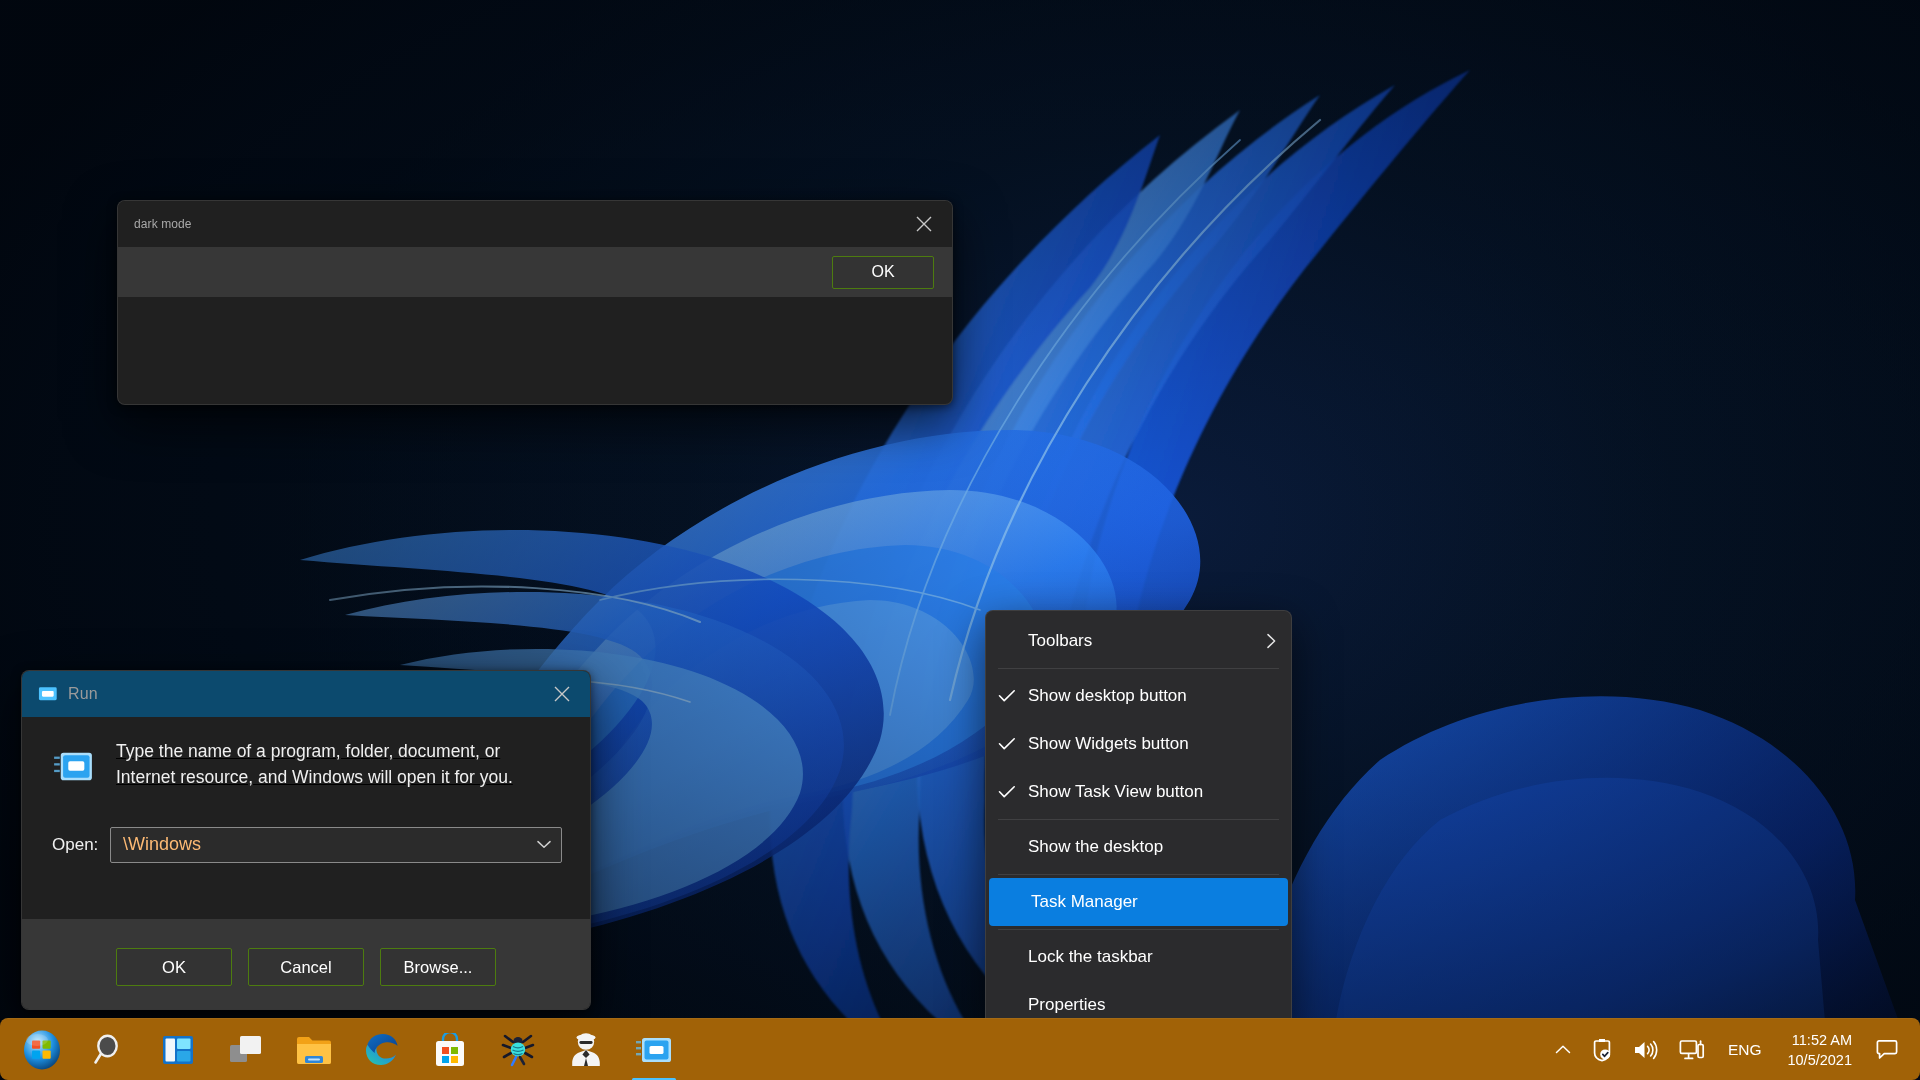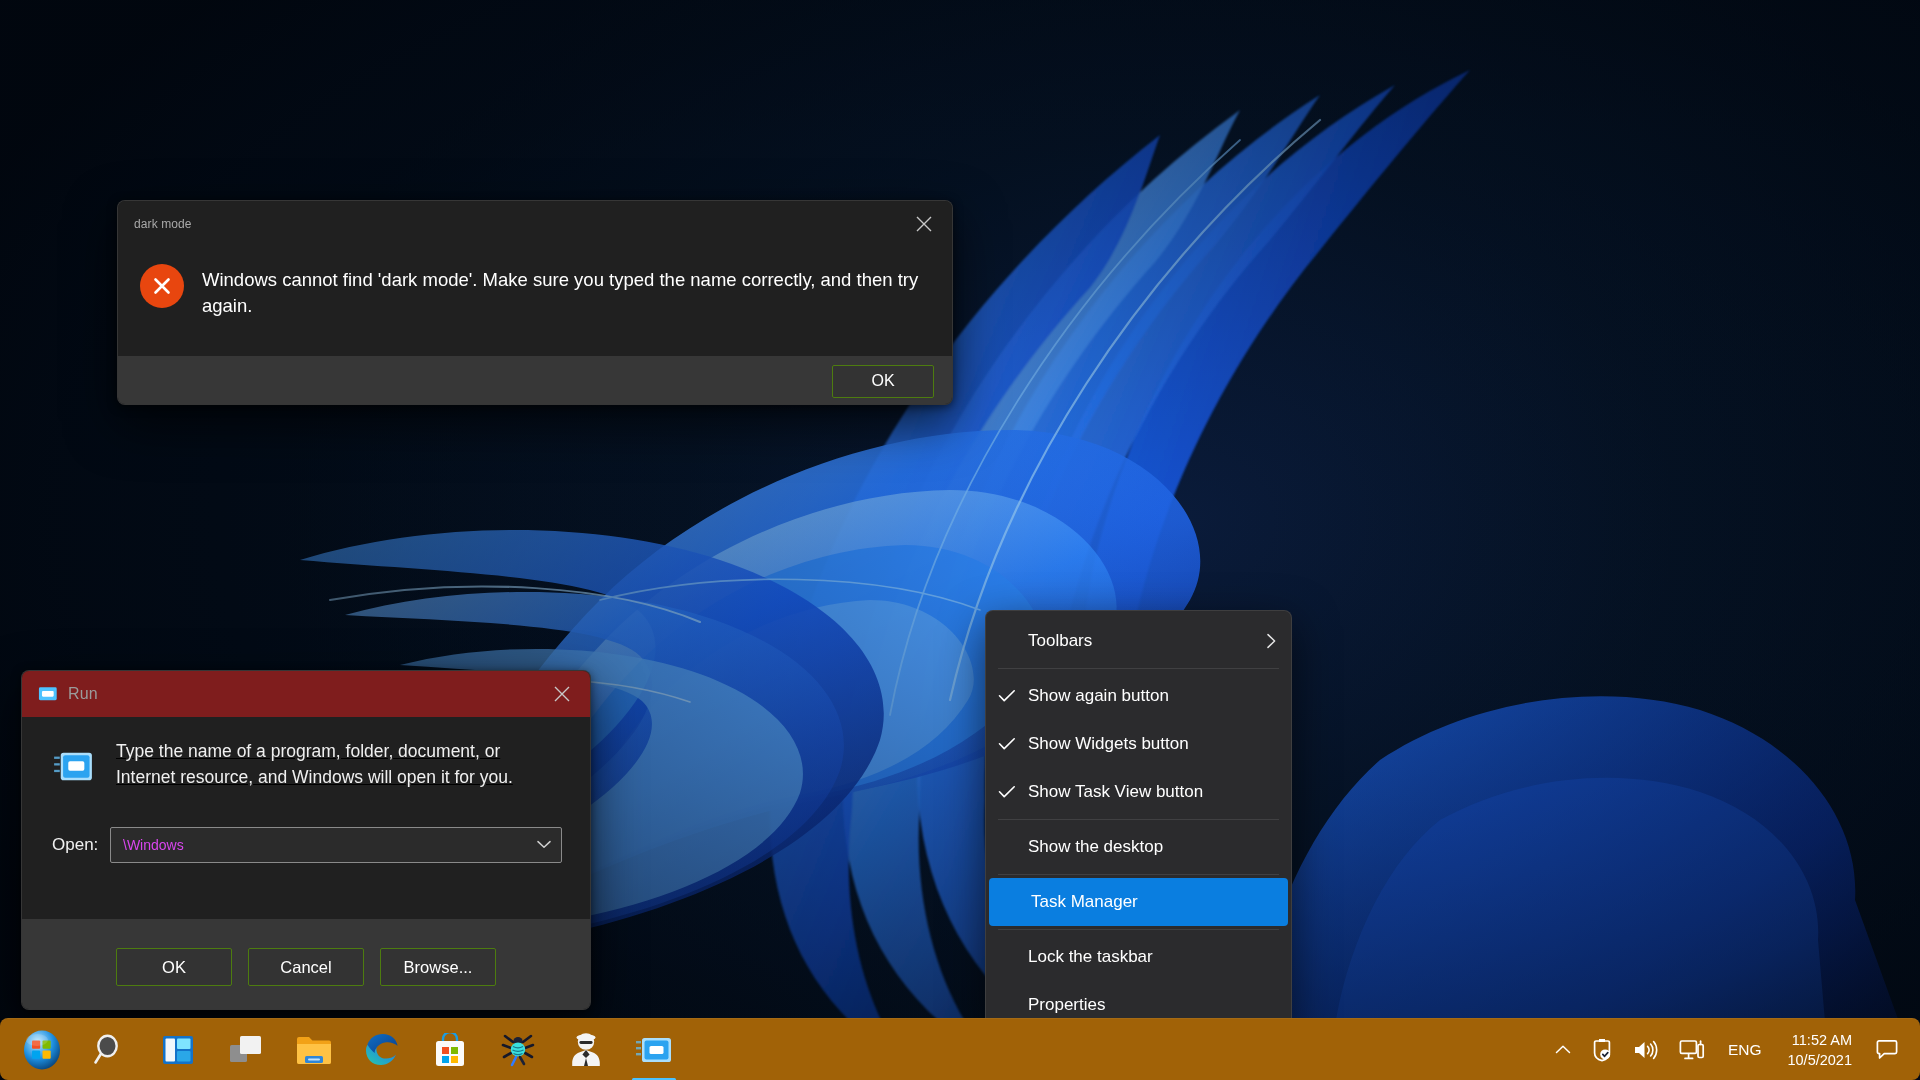--- a/index.html
+++ b/index.html
@@ -93,21 +93,21 @@
     display:flex; align-items:center; justify-content:center;
   }
   #error-ok { width: 102px; height: 33px; }
 
   
   #run-dialog {
     left: 21px; top: 670px;
     width: 570px; height: 340px;
     background: #202020;
   }
-  #run-dialog .titlebar { background: #7f1d1d; }
+  #run-dialog .titlebar { background: #0c4a6e; }
   .run-title-icon { width: 20px; height: 16px; margin-right: 10px; }
   #run-dialog .title-text { color: #9b9b9b; font-size: 16px; }
   #run-dialog .body {
     background: #202020;
     padding: 22px 28px 0 30px;
     height: 202px;
   }
   .run-desc-row { display: flex; gap: 22px; align-items: center; text-decoration: underline; }
   .run-big-icon { width: 42px; height: 34px; flex: 0 0 auto; margin-top: 4px; }
   .run-desc {
@@ -126,22 +126,22 @@
     height: 36px;
     background: #2b2b2b;
     border: 1px solid #8a8a8a;
     border-radius: 2px;
     display: flex; align-items: center;
     padding: 0 6px 0 12px;
     cursor: text;
   }
   .combo .combo-value {
     flex: 1;
-    color: #d946ef;
-    font-size: 14px;
+    color: #fdba74;
+    font-size: 18px;
   }
   .combo .chev { width: 22px; display: flex; justify-content: center; cursor: pointer; }
   #run-dialog .footer {
     height: 92px;
     background: #373737;
     display: flex; align-items: center; justify-content: center;
     gap: 16px;
     padding-top: 4px;
   }
   #run-dialog .footer .btn { width: 116px; height: 38px; font-size: 16.5px; }
@@ -327,28 +327,20 @@
 
 <div class="win-dialog" id="error-dialog">
   <div class="titlebar">
     <span class="title-text">dark mode</span>
     <div class="close-btn">
       <svg width="18" height="18" viewBox="0 0 18 18">
         <path d="M2 2 L16 16 M16 2 L2 16" stroke="#c8c8c8" stroke-width="1.4" fill="none"></path>
       </svg>
     </div>
   </div>
-  <div class="body">
-    <div class="error-icon">
-      <svg width="24" height="24" viewBox="0 0 24 24">
-        <path d="M5.5 5.5 L18.5 18.5 M18.5 5.5 L5.5 18.5" stroke="#ffffff" stroke-width="2.6" stroke-linecap="round" fill="none"></path>
-      </svg>
-    </div>
-    <div class="error-text">Windows cannot find 'dark mode'. Make sure you typed the name correctly, and then try again.</div>
-  </div>
   <div class="footer">
     <button class="btn" id="error-ok">OK</button>
   </div>
 </div>
 
 <div class="win-dialog" id="run-dialog">
   <div class="titlebar">
     <svg class="run-title-icon" viewBox="0 0 22 18">
       <rect x="0.8" y="1.5" width="20" height="14.5" rx="1.6" fill="#4cc2ff"></rect>
       <rect x="4.2" y="5.6" width="13.2" height="6.4" rx="1.2" fill="#ffffff"></rect>
@@ -407,21 +399,21 @@
   </div>
 
   <div class="menu-sep"></div>
 
   <div class="menu-item">
     <span class="check">
       <svg width="18" height="14" viewBox="0 0 18 14">
         <path d="M1.5 6.8 L6.2 11.6 L16.2 1.8" stroke="#ffffff" stroke-width="1.6" fill="none" stroke-linecap="round" stroke-linejoin="round"></path>
       </svg>
     </span>
-    <span class="m-label">Show again button</span>
+    <span class="m-label">Show desktop button</span>
   </div>
 
   <div class="menu-item">
     <span class="check">
       <svg width="18" height="14" viewBox="0 0 18 14">
         <path d="M1.5 6.8 L6.2 11.6 L16.2 1.8" stroke="#ffffff" stroke-width="1.6" fill="none" stroke-linecap="round" stroke-linejoin="round"></path>
       </svg>
     </span>
     <span class="m-label">Show Widgets button</span>
   </div>

